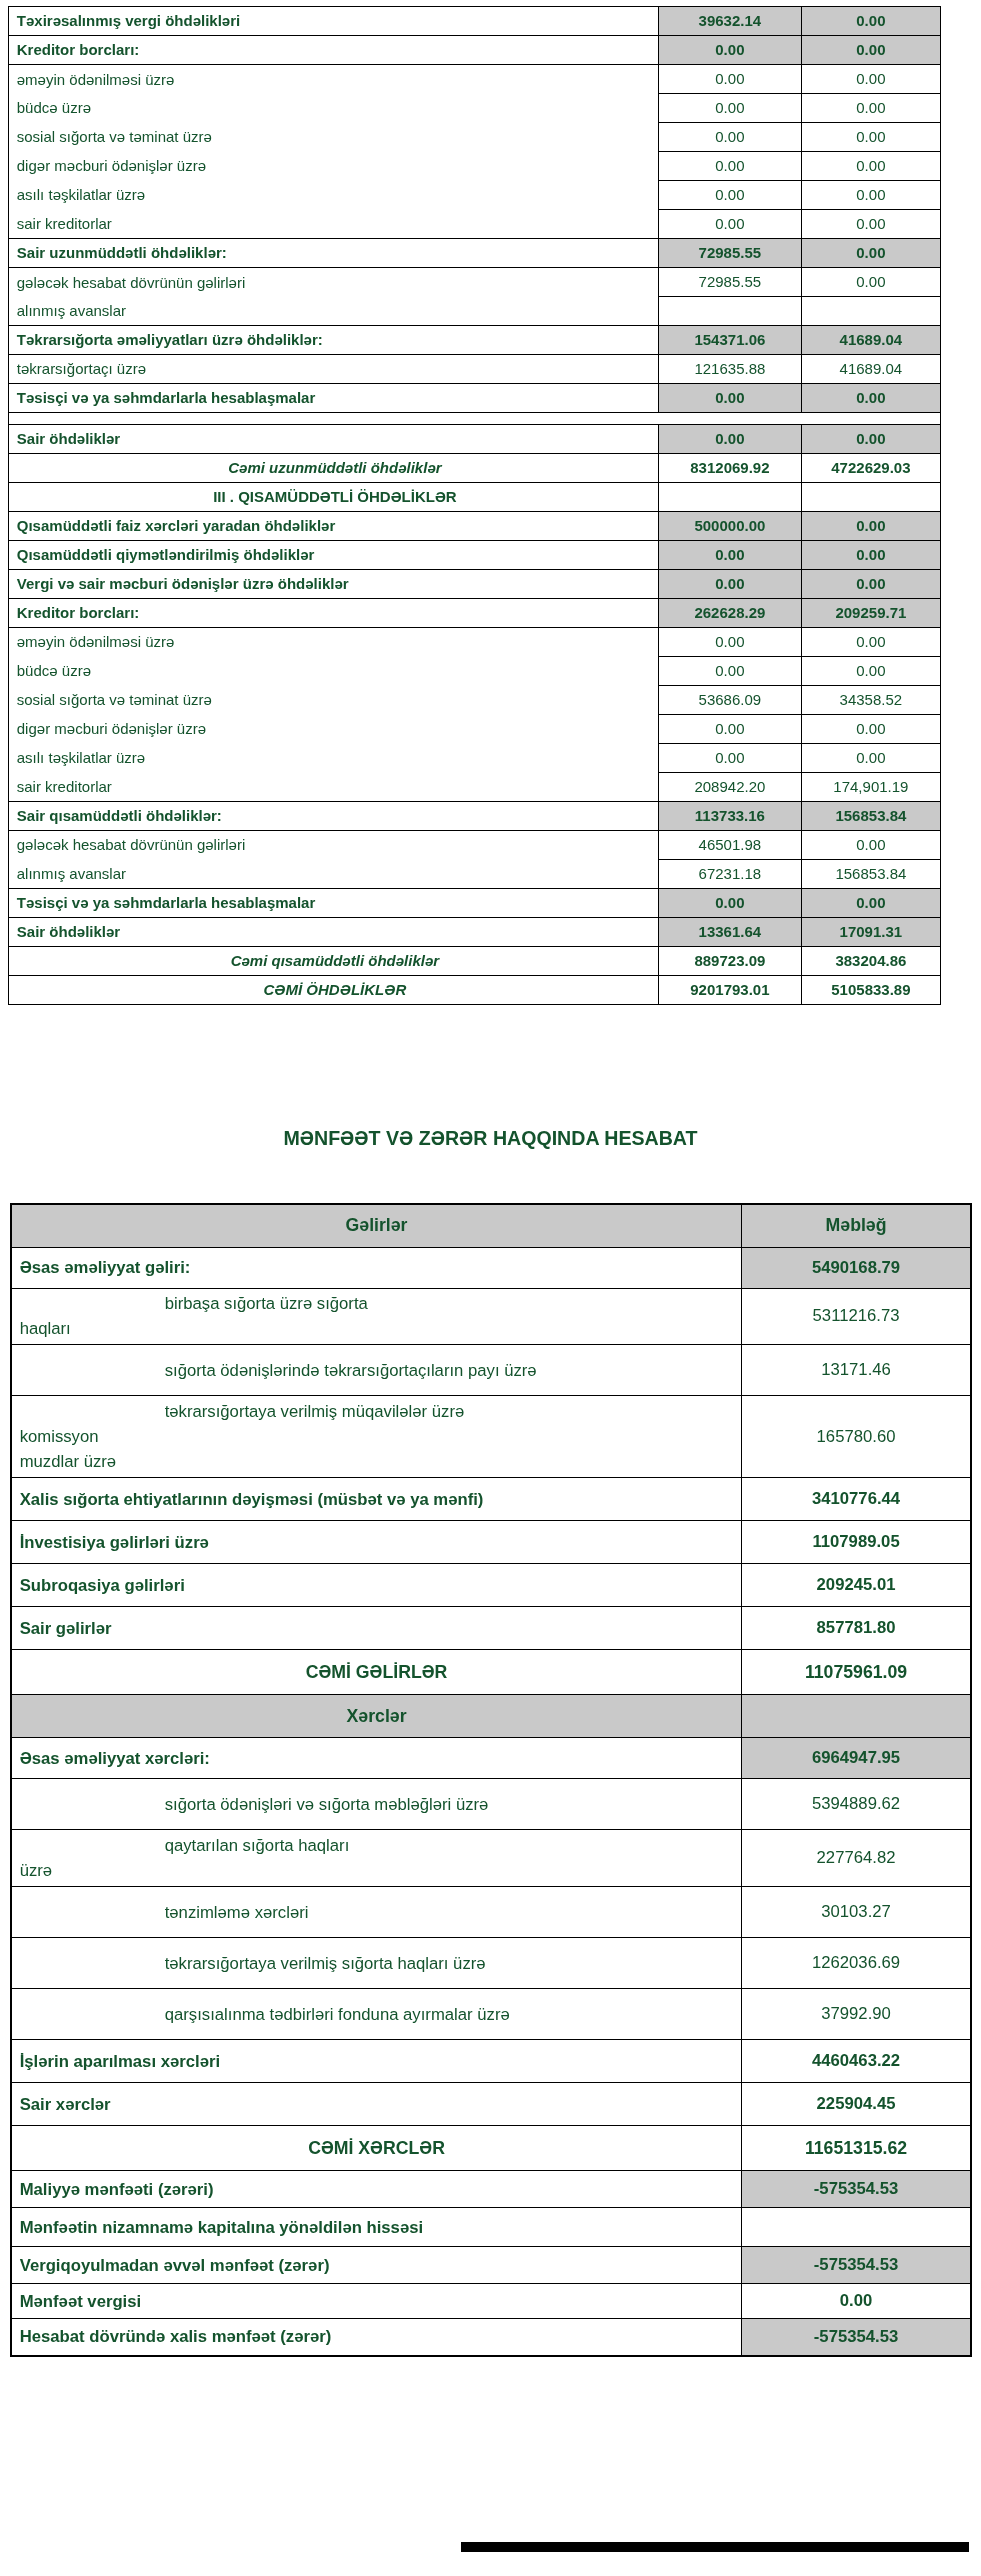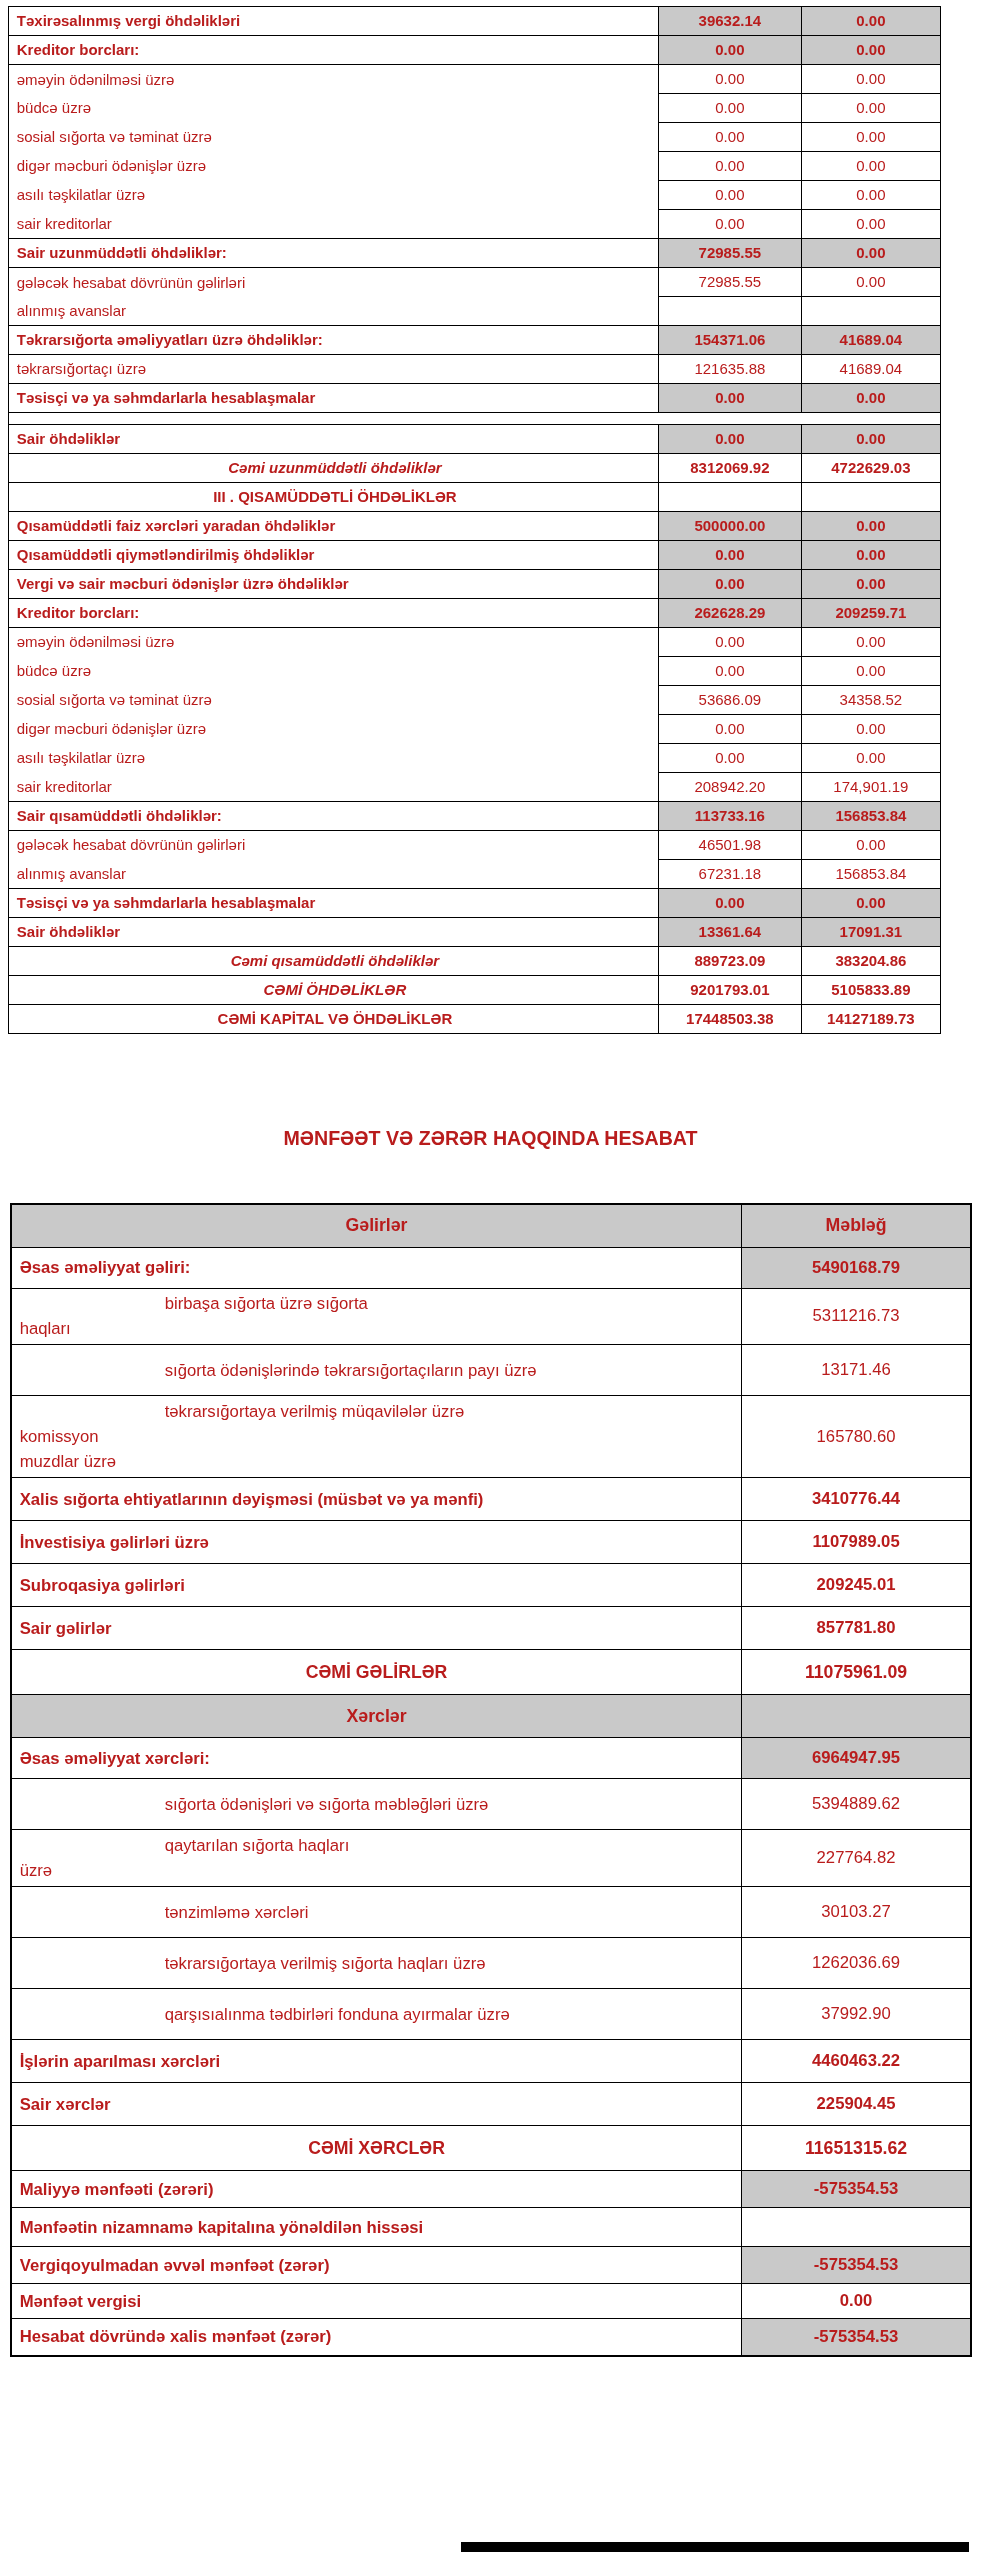--- a/index.html
+++ b/index.html
@@ -4,21 +4,21 @@
 <style>
   * { box-sizing: border-box; }
   html,body { margin:0; padding:0; background:#fff; }
   :root { --shade:#c9c9c9; }
   .page {
     position: relative;
     width: 981px;
     height: 2576px;
     background: #fff;
     font-family: "Liberation Sans", sans-serif;
-    color: #b91c1c;
+    color: #14532d;
     overflow: hidden;
   }
   table { border-collapse: collapse; table-layout: fixed; }
 
   
   .t1 { position:absolute; left:7.9px; top:5.9px; width:932px; border:1px solid #000; }
   .t1 td { border:1px solid #000; height:29px; font-size:15px; padding:1px 4.9px; vertical-align:middle; overflow:hidden; }
   .t1 td.lbl { padding-left:7.9px; text-align:left; }
   .t1 td.val { text-align:center; }
   .t1 tr.r-head td.lbl { font-weight:700; }
@@ -235,25 +235,20 @@
         <tr class="r-total">
           <td class="lbl">Cəmi qısamüddətli öhdəliklər</td>
           <td class="val">889723.09</td>
           <td class="val">383204.86</td>
         </tr>
         <tr class="r-total">
           <td class="lbl">CƏMİ ÖHDƏLİKLƏR</td>
           <td class="val">9201793.01</td>
           <td class="val">5105833.89</td>
         </tr>
-        <tr class="r-grand">
-          <td class="lbl">CƏMİ KAPİTAL VƏ ÖHDƏLİKLƏR</td>
-          <td class="val">17448503.38</td>
-          <td class="val">14127189.73</td>
-        </tr>
       </tbody>
   </table>
 
   <h1 class="title">MƏNFƏƏT VƏ ZƏRƏR HAQQINDA HESABAT</h1>
 
   <table class="t2">
     <colgroup>
       <col style="width:731px">
       <col style="width:229px">
     </colgroup>

